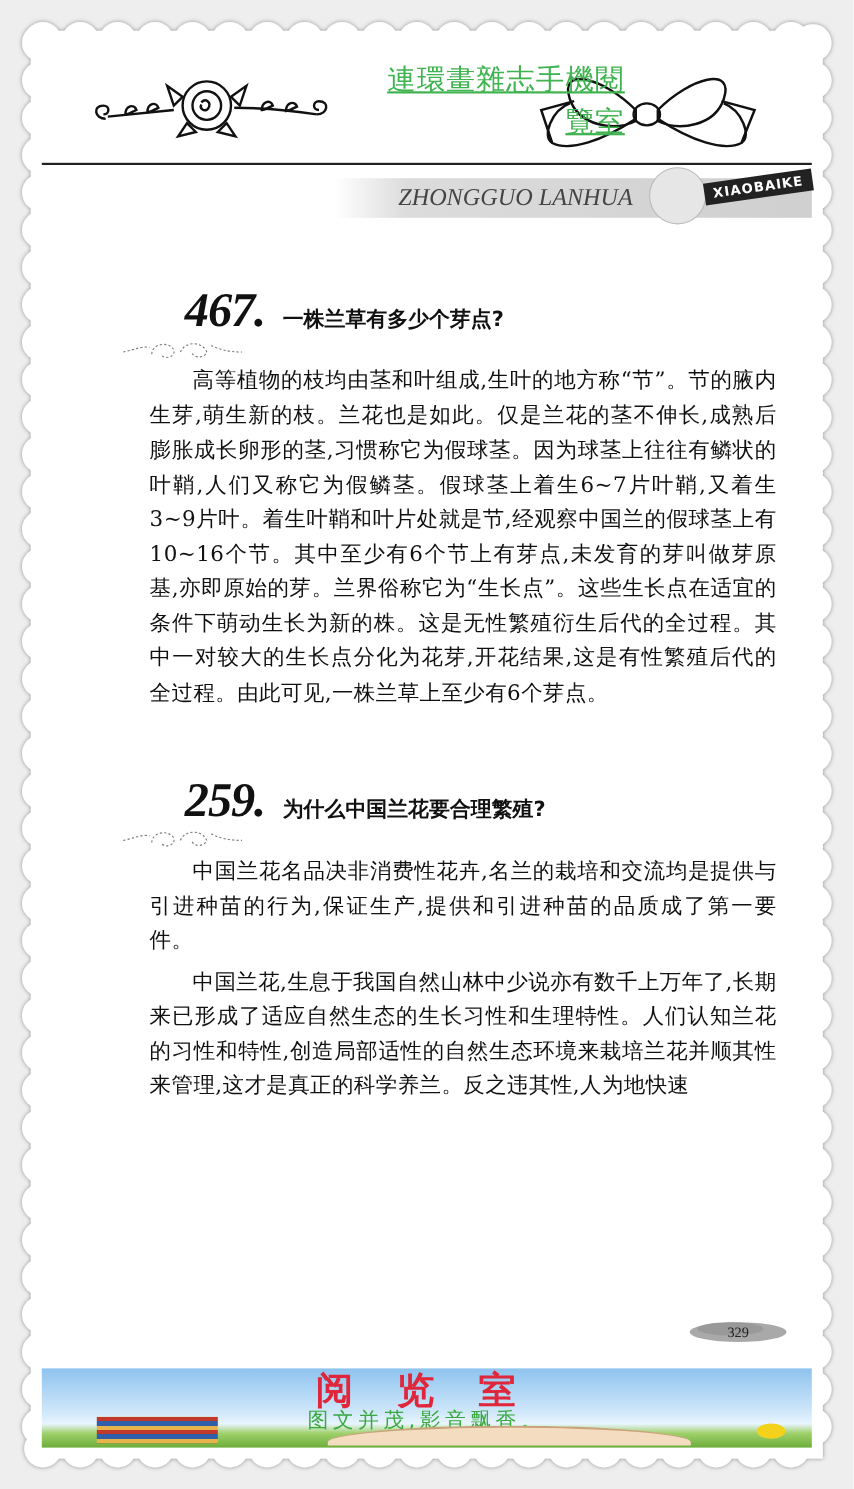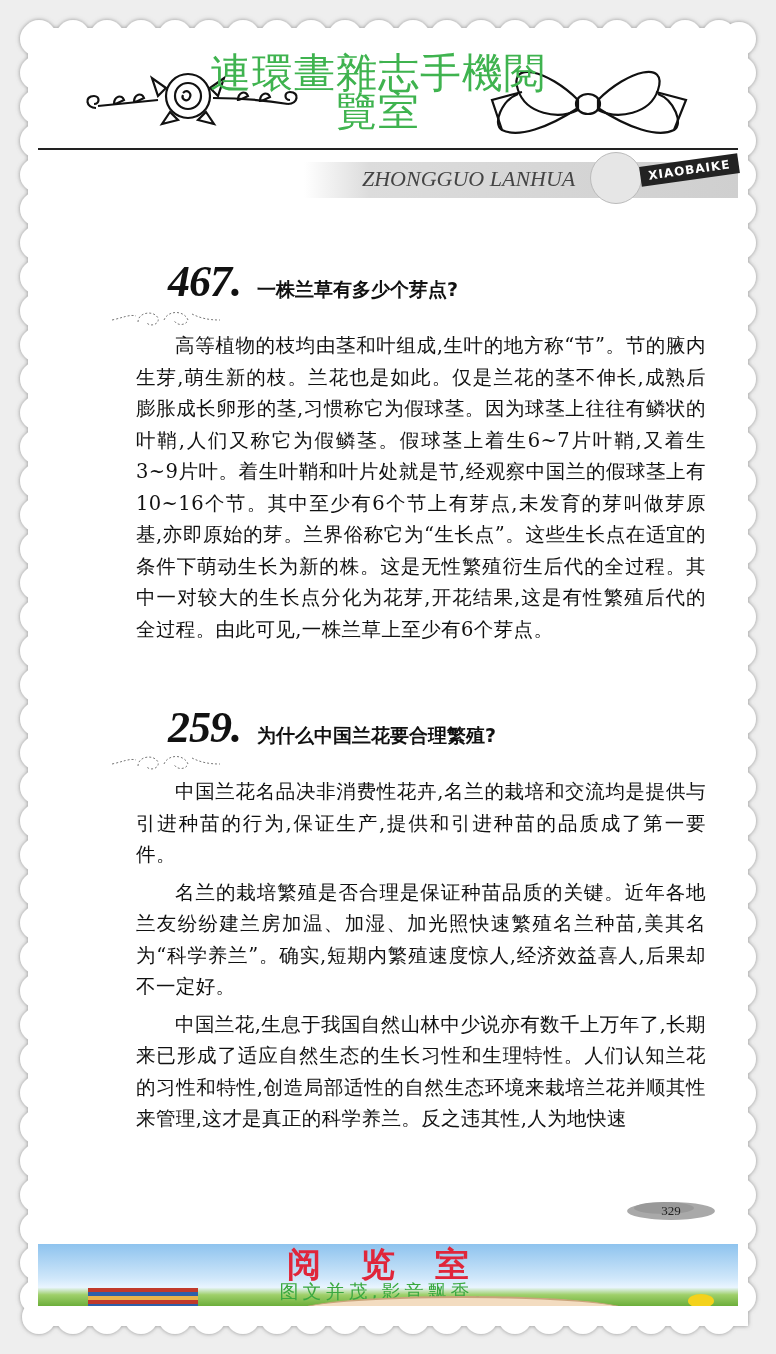--- a/index.html
+++ b/index.html
@@ -1,36 +1,36 @@
 <!DOCTYPE html>
 <html><head>
 <meta charset="utf-8">
 <style>
   html,body{margin:0;padding:0;}
   body{width:776px;height:1354px;background:#eeeeee;position:relative;overflow:hidden;font-family:"DejaVu Sans",sans-serif;}
   .frame{position:absolute;left:14px;top:14px;width:748px;height:1326px;}
   .frame svg{position:absolute;left:0;top:0;}
   .page{position:absolute;left:38px;top:38px;width:700px;height:1278px;background:#ffffff;}
   .header-art{position:absolute;left:0;top:0;width:700px;height:110px;}
-  .mag-title{position:absolute;left:150px;top:16px;width:380px;text-align:center;color:#3fb34f;font-size:41px;line-height:38px;letter-spacing:1px;font-family:"DejaVu Sans",sans-serif;}
+  .mag-title{position:absolute;left:150px;top:16px;width:380px;text-align:right;color:#3fb34f;font-size:26px;line-height:38px;letter-spacing:1px;font-family:"DejaVu Sans",sans-serif;text-decoration:underline;}
   .rule{position:absolute;left:0;top:110px;width:700px;height:2px;background:#222;}
   .banner{position:absolute;left:266px;top:118px;width:434px;height:44px;}
   .banner-grey{position:absolute;left:0;top:6px;width:434px;height:36px;background:linear-gradient(90deg,#ffffff 0%,#dcdcdc 15%,#cfcfcf 100%);}
   .banner-text{position:absolute;left:58px;top:10px;font-family:"Liberation Serif",serif;font-style:italic;font-size:22px;color:#444;letter-spacing:0px;}
   .banner-circle{position:absolute;left:286px;top:-4px;width:50px;height:50px;border-radius:50%;background:#e6e6e6;border:1px solid #bbb;}
   .banner-tag{position:absolute;left:336px;top:4px;background:#222;color:#fff;font-size:12px;font-weight:bold;padding:3px 8px;transform:rotate(-8deg);letter-spacing:1px;}
   .q-head{position:absolute;left:130px;}
   .q-num{font-family:"Liberation Serif",serif;font-style:italic;font-weight:bold;font-size:44px;color:#111;letter-spacing:-1px;}
   .q-title{font-weight:bold;font-size:19px;color:#111;margin-left:16px;}
   .flourish{position:absolute;}
   .para{position:absolute;left:68px;width:570px;font-family:"DejaVu Serif",serif;font-size:19.5px;line-height:31.5px;color:#111;text-align:justify;letter-spacing:0.4px;margin-left:30px;}
   .para p{margin:0;text-indent:2em;}
   .pageno{position:absolute;left:588px;top:1162px;width:90px;height:22px;}
   .pageno span{position:absolute;left:0;top:0;width:90px;text-align:center;font-family:"Liberation Serif",serif;font-size:13px;color:#222;line-height:22px;}
-  .ad{position:absolute;left:0;top:1206px;width:700px;height:62px;background:linear-gradient(180deg,#8ec3ee 0%,#cfe7fa 55%,#e9f5ff 70%,#9fd06a 82%,#6cae3a 100%);overflow:hidden;}
+  .ad{position:absolute;left:0;top:1206px;width:700px;height:72px;background:linear-gradient(180deg,#8ec3ee 0%,#cfe7fa 55%,#e9f5ff 70%,#9fd06a 82%,#6cae3a 100%);overflow:hidden;}
   .ad-title{position:absolute;left:180px;top:0px;width:360px;text-align:center;color:#e0263a;font-weight:bold;font-size:34px;letter-spacing:40px;line-height:40px;}
   .ad-sub{position:absolute;left:140px;top:36px;width:420px;text-align:center;color:#3aa83f;font-size:19px;letter-spacing:4px;line-height:22px;}
   .ad-book{position:absolute;left:260px;top:52px;width:330px;height:16px;background:#f3dcc0;border-radius:60% 60% 0 0/100% 100% 0 0;border-top:2px solid #c9a47a;}
   .ad-books{position:absolute;left:50px;top:44px;width:110px;height:24px;background:repeating-linear-gradient(180deg,#c0392b 0 4px,#2e5fa8 4px 8px,#e8b34b 8px 12px);}
   .ad-flower{position:absolute;left:650px;top:50px;width:26px;height:14px;background:#f4d21b;border-radius:50%;}
 </style>
 </head>
 <body>
 
 <div class="frame">
@@ -215,21 +215,20 @@
   </div>
 
   <div class="q-head" style="top:664px;">
     <span class="q-num">259.</span><span class="q-title">为什么中国兰花要合理繁殖?</span>
   </div>
   <svg class="flourish" style="left:70px;top:712px;" width="120" height="24">
     <path d="M4 14 c10 -2,18 -6,24 -4 M30 16 c0 -10,16 -12,20 -4 c2 6,-8 10,-12 4 M56 14 c4 -10,20 -10,24 0 c-2 6,-12 6,-14 0 M84 8 c8 4,16 6,28 6" fill="none" stroke="#777" stroke-width="1" stroke-dasharray="2 2"></path>
   </svg>
   <div class="para" style="top:738px;">
     <p>中国兰花名品决非消费性花卉,名兰的栽培和交流均是提供与引进种苗的行为,保证生产,提供和引进种苗的品质成了第一要件。</p>
-    <p style="margin-top:6px;">名兰的栽培繁殖是否合理是保证种苗品质的关键。近年各地兰友纷纷建兰房加温、加湿、加光照快速繁殖名兰种苗,美其名为“科学养兰”。确实,短期内繁殖速度惊人,经济效益喜人,后果却不一定好。</p>
     <p style="margin-top:6px;">中国兰花,生息于我国自然山林中少说亦有数千上万年了,长期来已形成了适应自然生态的生长习性和生理特性。人们认知兰花的习性和特性,创造局部适性的自然生态环境来栽培兰花并顺其性来管理,这才是真正的科学养兰。反之违其性,人为地快速</p>
   </div>
 
   <div class="pageno">
     <svg width="90" height="22" style="position:absolute;left:0;top:0;">
       <ellipse cx="45" cy="11" rx="44" ry="9" fill="#a9a9a9"></ellipse>
       <ellipse cx="38" cy="8" rx="30" ry="6" fill="#999"></ellipse>
     </svg>
     <span>329</span>
   </div>

